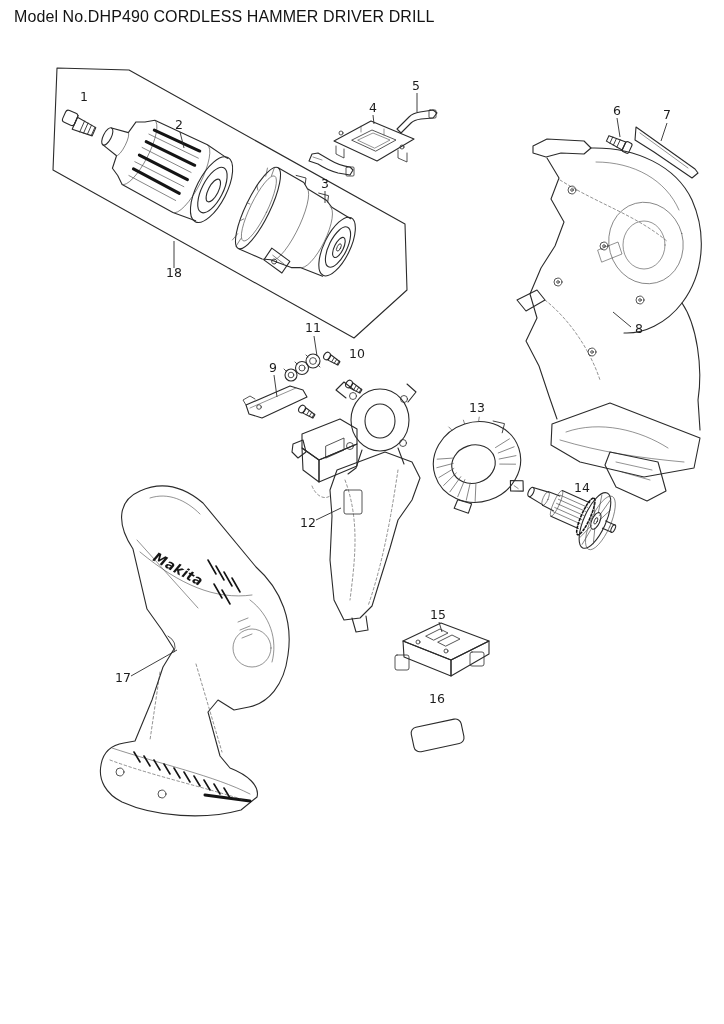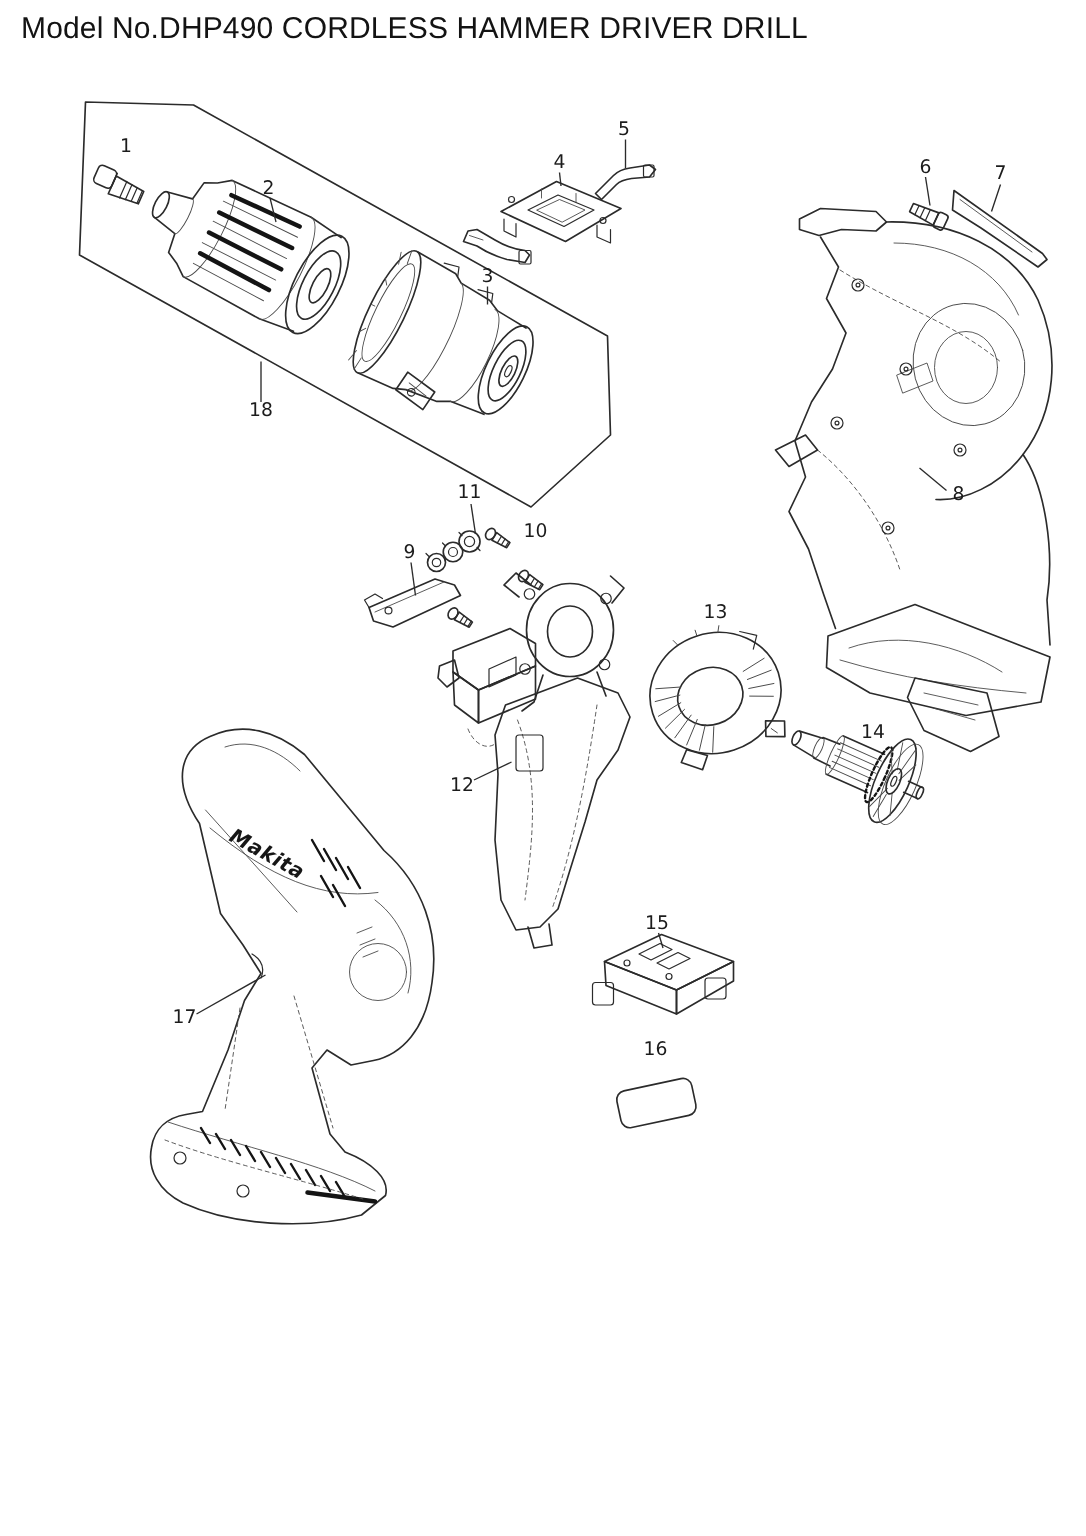--- a/index.html
+++ b/index.html
@@ -1,17 +1,17 @@
 <!DOCTYPE html>
 <html><head>
 <meta charset="utf-8">
 <style>
   html,body { margin:0; padding:0; background:#ffffff; }
   body { width:724px; height:1024px; position:relative; font-family:"Liberation Sans",sans-serif; overflow:hidden; }
-  .page-title { position:absolute; left:14px; top:8px; font-size:20px; color:#131313; letter-spacing:0.1px; }
+  .page-title { position:absolute; left:14px; top:8px; font-size:16px; color:#131313; letter-spacing:0.1px; }
   svg.diagram { position:absolute; left:0; top:0; }
   .ol  { fill:none; stroke:#2b2b2b; stroke-width:1.1; stroke-linejoin:round; stroke-linecap:round; }
   .th  { fill:none; stroke:#2b2b2b; stroke-width:0.8; stroke-linejoin:round; stroke-linecap:round; }
   .dt  { fill:none; stroke:#4a4a4a; stroke-width:0.6; stroke-linejoin:round; stroke-linecap:round; }
   .dk  { fill:none; stroke:#141414; stroke-width:3; stroke-linecap:round; }
   .dk2 { fill:none; stroke:#141414; stroke-width:1.6; stroke-linecap:round; }
   .dash{ stroke-dasharray:2.6 2.4; }
   .wf  { fill:#ffffff; stroke:none; }
   .lbl { font-family:"DejaVu Sans",sans-serif; font-size:12.5px; fill:#1c1c1c; text-anchor:middle; }
   .ldr { stroke:#2b2b2b; stroke-width:0.9; fill:none; }

